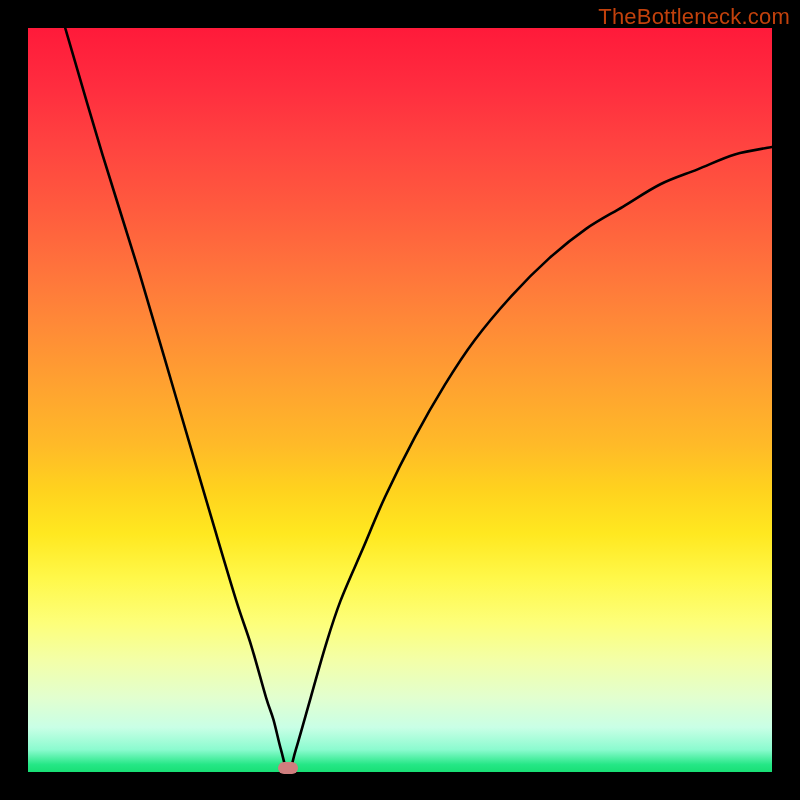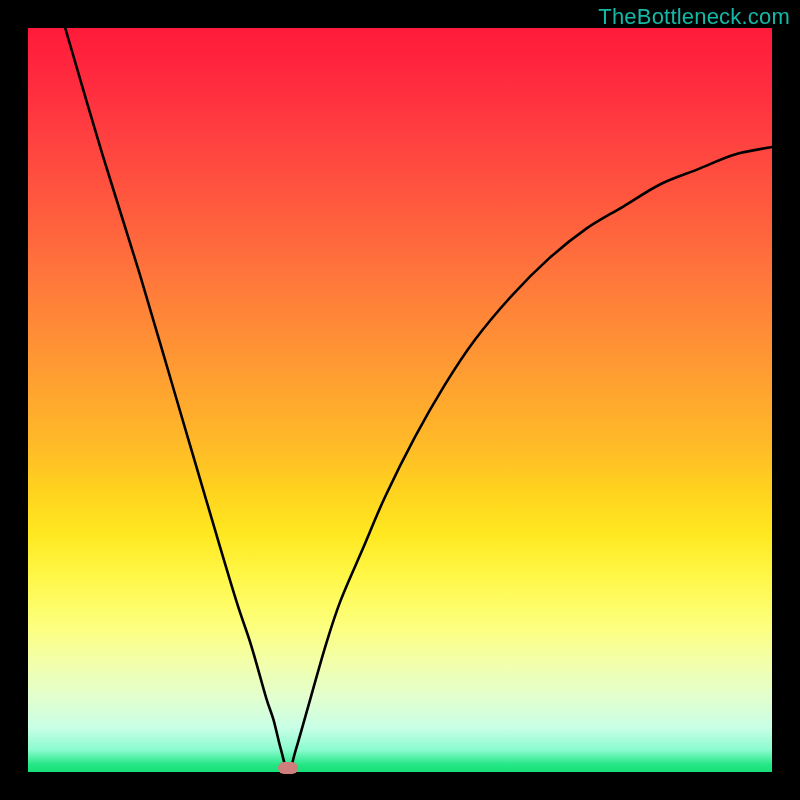--- a/index.html
+++ b/index.html
@@ -57,21 +57,21 @@
     height: 12px;
     background: #cf7e7e;
     border-radius: 6px / 6px;
     transform: translate(-50%, -50%);
     pointer-events: none;
   }
   .watermark {
     position: absolute;
     top: 4px;
     right: 10px;
-    color: #14b8a6;
+    color: #c2410c;
     font-size: 22px;
     letter-spacing: 0.2px;
     user-select: none;
   }
 </style>
 </head>
 <body>
 
 <div class="frame">
 

